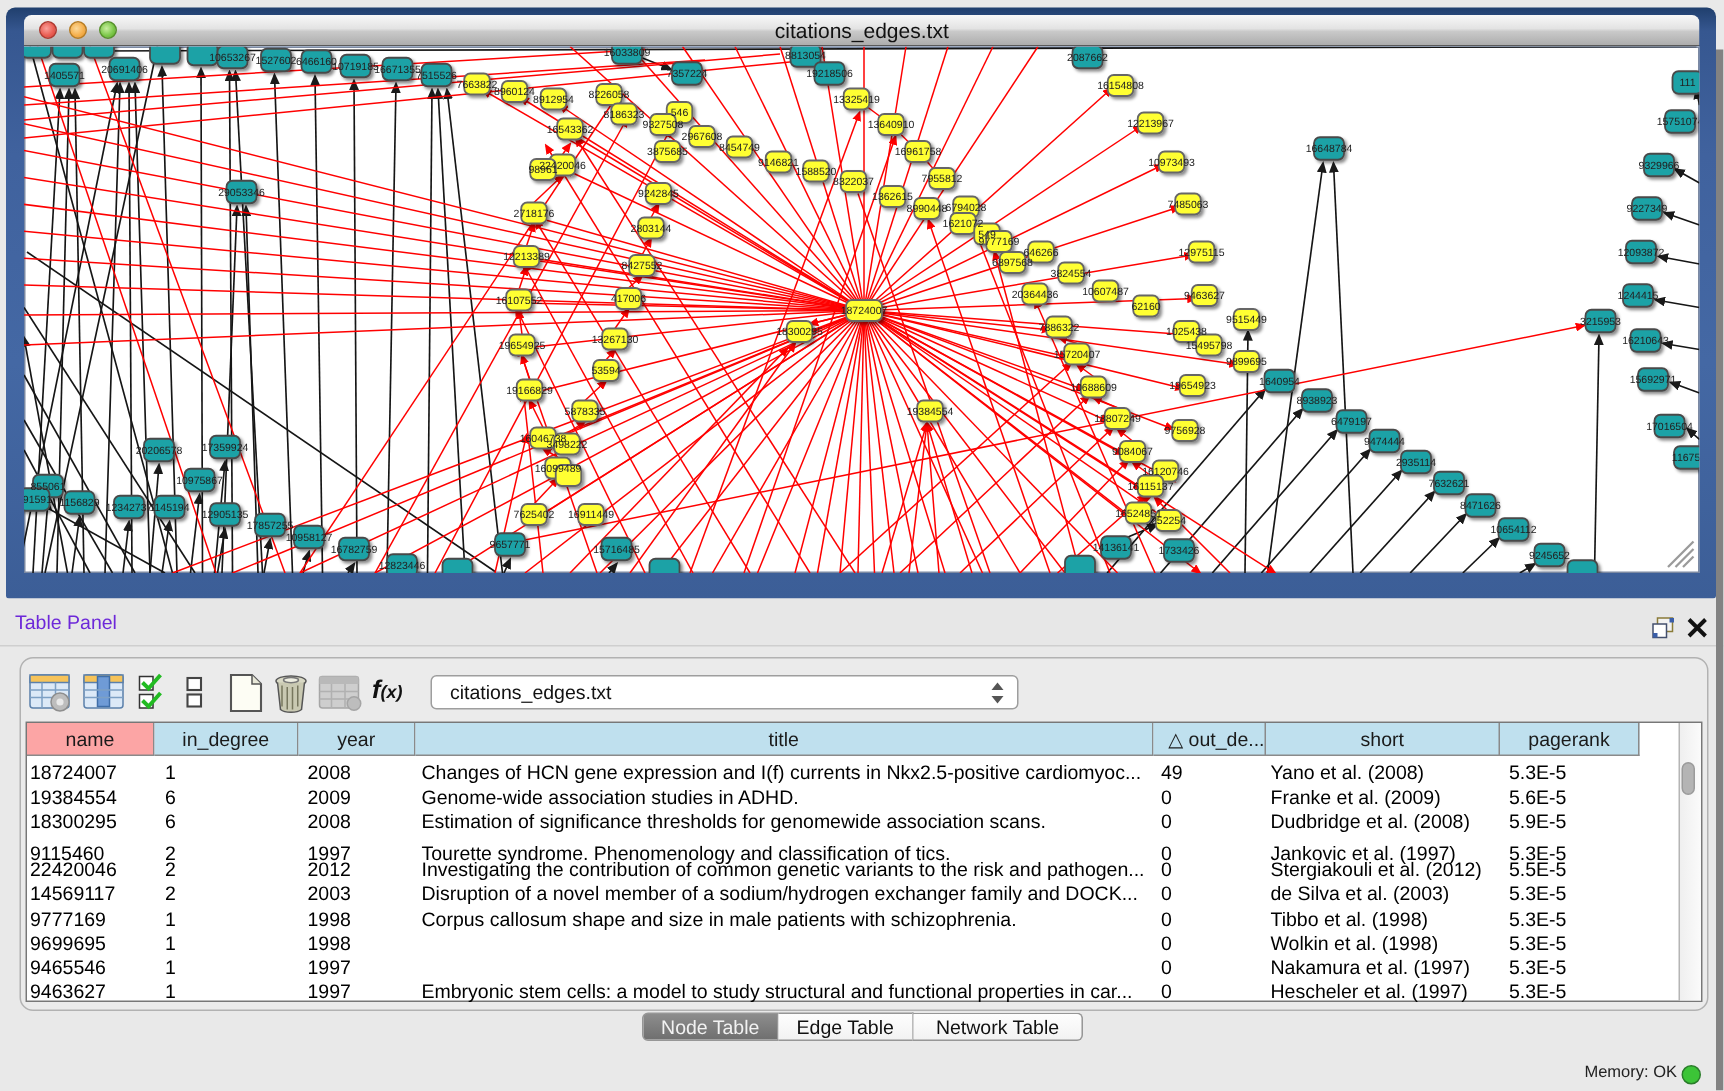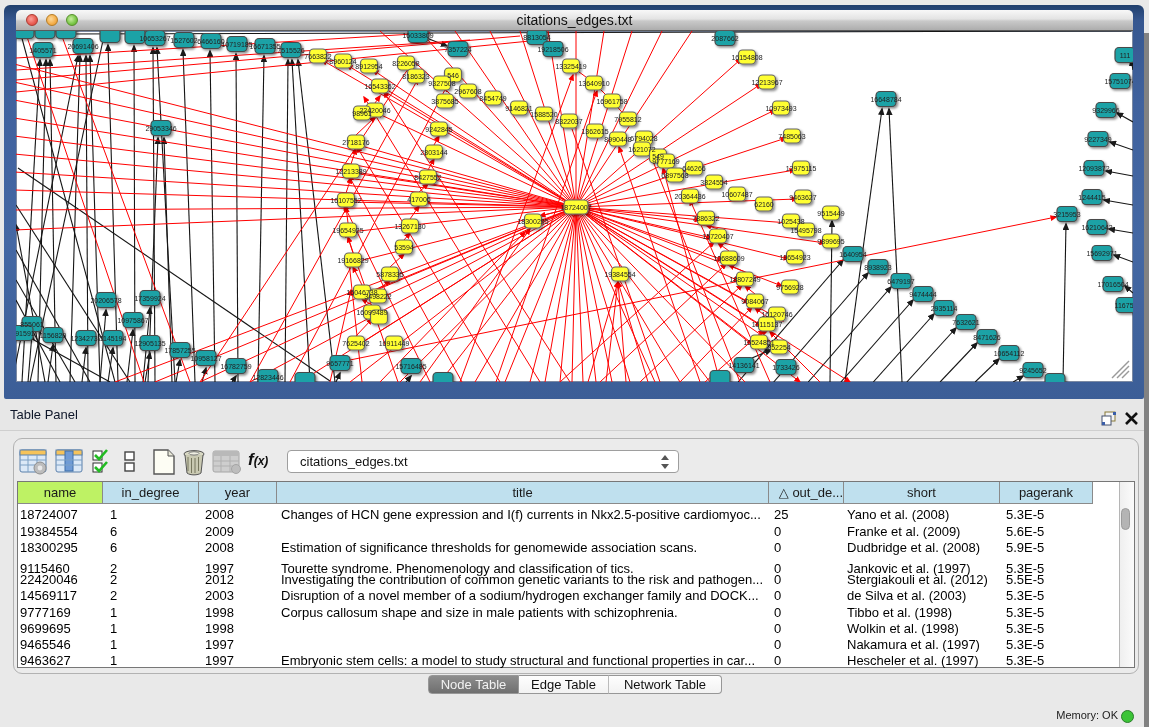--- a/index.html
+++ b/index.html
@@ -7,21 +7,21 @@
 #frame { left:4px; top:5px; width:1140px; height:394px; border-radius:6px 6px 2px 2px;
   background:linear-gradient(180deg,#203f6d 0%,#365790 4%,#40629e 25%,#4468a4 60%,#3c5e97 100%); }
 #titlebar { left:16px; top:10px; width:1117px; height:21px; border-radius:5px 5px 0 0;
   background:linear-gradient(180deg,#f8f8f8 0%,#e3e3e3 45%,#c9c9c9 55%,#adadad 100%);
   border-bottom:1px solid #5a5a5a; }
 #titlebar .tl { position:absolute; top:15px; width:12px; height:12px; border-radius:50%; }
 #title { left:16px; top:12px; width:1117px; text-align:center; font-size:14px; color:#111; }
 #canvas { left:16px; top:31px; width:1117px; height:351px; background:#fff; overflow:hidden; box-shadow:inset 0 0 0 1px rgba(35,58,100,0.6); }
 
 #tpbar { left:0; top:399px; width:1149px; height:32px; background:#e7e7e7; border-bottom:1px solid #cfcfcf; }
-#tpbar .lbl { position:absolute; left:10px; top:8px; font-size:13px; color:#0f172a; }
+#tpbar .lbl { position:absolute; left:10px; top:8px; font-size:13px; color:#6d28d9; }
 #panel { left:13px; top:438px; width:1126px; height:236px; background:#ebebeb; border:1px solid #b2b2b2; border-radius:9px; }
 #dropdown { left:287px; top:450px; width:392px; height:23px; background:#fff; border:1px solid #9e9e9e; border-radius:4px; font-size:13px; color:#111; line-height:21px; padding-left:12px; }
 #table { left:17px; top:481px; width:1118px; height:187px; background:#fff; border:1px solid #777; }
 .hcell { position:absolute; top:482px; height:22px; background:#bfe0ee; border-right:1px solid #8a8a8a; border-bottom:1px solid #8a8a8a; font-size:13px; color:#1a1a1a; text-align:center; line-height:22px; }
 .trow { position:absolute; height:16px; font-size:13px; color:#000; width:1100px; }
 .trow span { position:absolute; white-space:nowrap; }
 #sbar { left:1119px; top:482px; width:15px; height:185px; background:linear-gradient(90deg,#efefef,#fbfbfb); border-left:1px solid #b5b5b5; }
 #sthumb { left:1121px; top:508px; width:9px; height:22px; background:#b4b4b4; border:1px solid #9b9b9b; border-radius:5px; }
 
 .tab { position:absolute; top:675px; height:19px; font-size:13px; line-height:18px; text-align:center; border:1px solid #979797; }
@@ -598,40 +598,41 @@
 <div class="abs" style="left:248px;top:450px;font-size:17px;font-style:italic;font-weight:700;color:#111">f<span style="font-size:12px">(x)</span></div>
 
 <div id="dropdown" class="abs">citations_edges.txt
  <svg class="abs" style="right:8px;top:3px" width="10" height="16">
       <path d="M5 1L9 6H1z" fill="#555"></path>
       <path d="M5 15L1 10h8z" fill="#555"></path>
     </svg>
 </div>
 
 <div id="table" class="abs"></div>
-<div class="hcell" style="left:18px;width:85px;background:#bef264">name</div>
+<div class="hcell" style="left:18px;width:85px;background:#fca5a5">name</div>
 <div class="hcell" style="left:103px;width:96px">in_degree</div>
 <div class="hcell" style="left:199px;width:78px">year</div>
 <div class="hcell" style="left:277px;width:492px">title</div>
 <div class="hcell" style="left:769px;width:75px;text-align:right;padding-left:6px">△ out_de...</div>
 <div class="hcell" style="left:844px;width:156px">short</div>
 <div class="hcell" style="left:1000px;width:93px">pagerank</div>
 <div class="trow" style="top:507.3px">
     <span style="left:20px">18724007</span>
     <span style="left:110px">1</span>
     <span style="left:205px">2008</span>
     <span style="left:281px">Changes of HCN gene expression and I(f) currents in Nkx2.5-positive cardiomyoc...</span>
-    <span style="left:774px">25</span>
+    <span style="left:774px">49</span>
     <span style="left:847px">Yano et al. (2008)</span>
     <span style="left:1006px">5.3E-5</span>
   </div>
 <div class="trow" style="top:523.5px">
     <span style="left:20px">19384554</span>
     <span style="left:110px">6</span>
     <span style="left:205px">2009</span>
+    <span style="left:281px">Genome-wide association studies in ADHD.</span>
     <span style="left:774px">0</span>
     <span style="left:847px">Franke et al. (2009)</span>
     <span style="left:1006px">5.6E-5</span>
   </div>
 <div class="trow" style="top:539.7px">
     <span style="left:20px">18300295</span>
     <span style="left:110px">6</span>
     <span style="left:205px">2008</span>
     <span style="left:281px">Estimation of significance thresholds for genomewide association scans.</span>
     <span style="left:774px">0</span>

